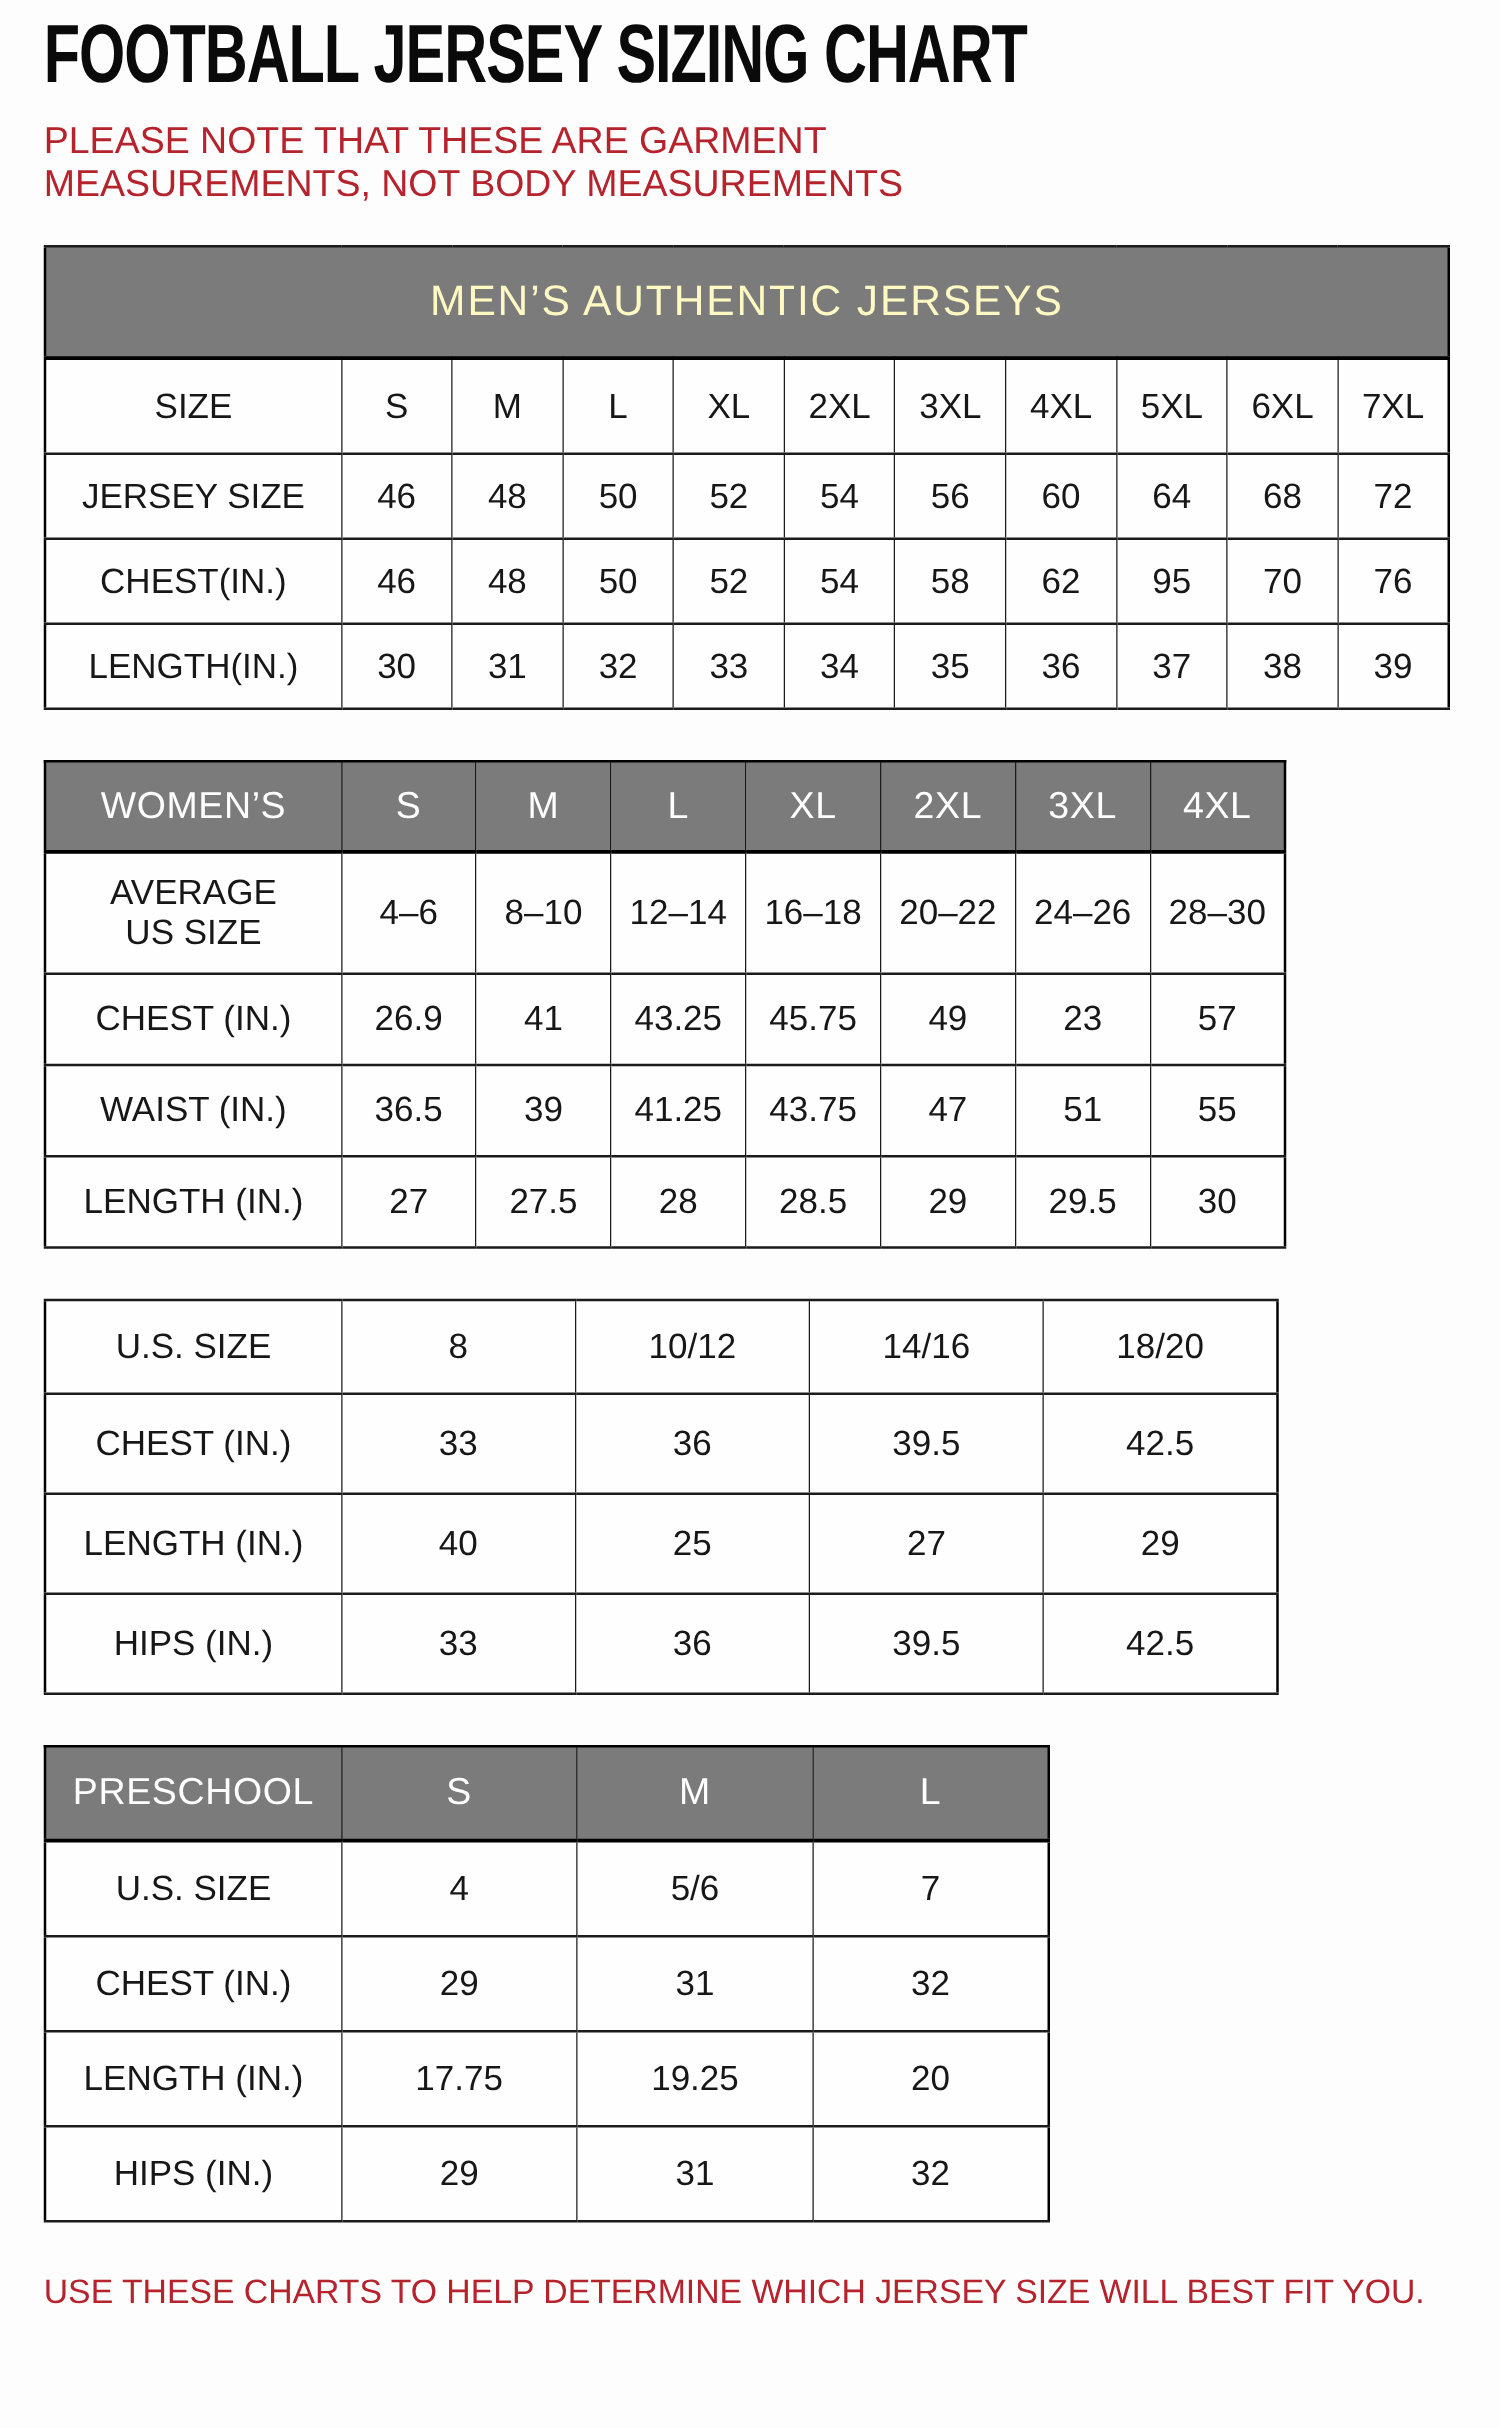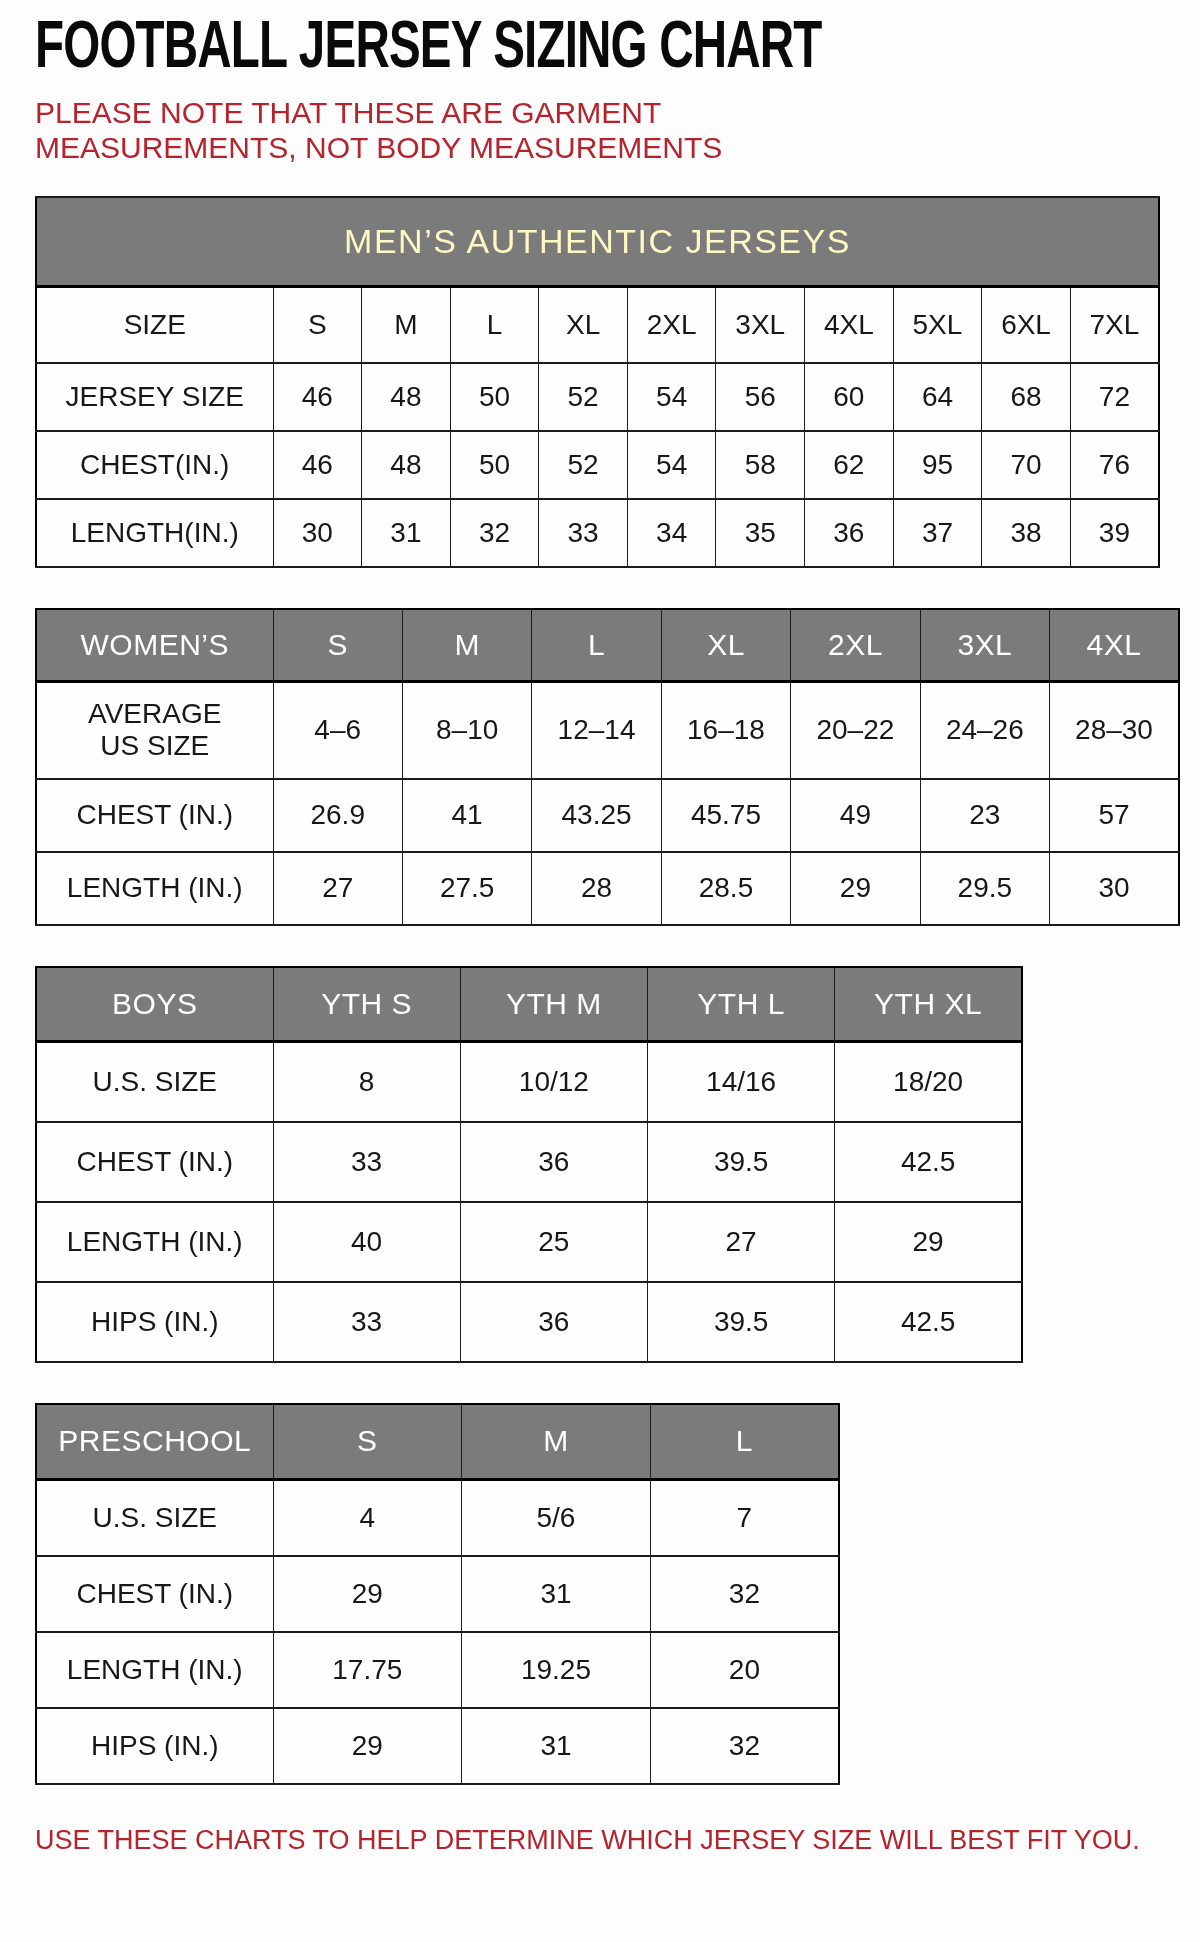--- a/index.html
+++ b/index.html
@@ -135,21 +135,21 @@
           <td class="cell">34</td>
           <td class="cell">35</td>
           <td class="cell">36</td>
           <td class="cell">37</td>
           <td class="cell">38</td>
           <td class="cell">39</td>
         </tr>
       </tbody>
     </table>
 
-  <table class="size-table" data-table="womens" style="width:1145px">
+  <table class="size-table" data-table="womens" style="width:994px">
       <colgroup>
         <col style="width: 237px;">
         <col>
         <col>
         <col>
         <col>
         <col>
         <col>
         <col>
       </colgroup>
@@ -179,20 +179,30 @@
           <td class="row-label">CHEST (IN.)</td>
           <td class="cell">26.9</td>
           <td class="cell">41</td>
           <td class="cell">43.25</td>
           <td class="cell">45.75</td>
           <td class="cell">49</td>
           <td class="cell">23</td>
           <td class="cell">57</td>
         </tr>
         <tr>
+          <td class="row-label">WAIST (IN.)</td>
+          <td class="cell">36.5</td>
+          <td class="cell">39</td>
+          <td class="cell">41.25</td>
+          <td class="cell">43.75</td>
+          <td class="cell">47</td>
+          <td class="cell">51</td>
+          <td class="cell">55</td>
+        </tr>
+        <tr>
           <td class="row-label">LENGTH (IN.)</td>
           <td class="cell">27</td>
           <td class="cell">27.5</td>
           <td class="cell">28</td>
           <td class="cell">28.5</td>
           <td class="cell">29</td>
           <td class="cell">29.5</td>
           <td class="cell">30</td>
         </tr>
       </tbody>
@@ -200,27 +210,20 @@
 
   <table class="size-table" data-table="boys" style="width:988px">
       <colgroup>
         <col style="width: 237px;">
         <col>
         <col>
         <col>
         <col>
       </colgroup>
       <tbody>
-        <tr class="head-row">
-          <th class="head-label">BOYS</th>
-          <th class="head-size">YTH S</th>
-          <th class="head-size">YTH M</th>
-          <th class="head-size">YTH L</th>
-          <th class="head-size">YTH XL</th>
-        </tr>
         <tr>
           <td class="row-label">U.S. SIZE</td>
           <td class="cell">8</td>
           <td class="cell">10/12</td>
           <td class="cell">14/16</td>
           <td class="cell">18/20</td>
         </tr>
         <tr>
           <td class="row-label">CHEST (IN.)</td>
           <td class="cell">33</td>

